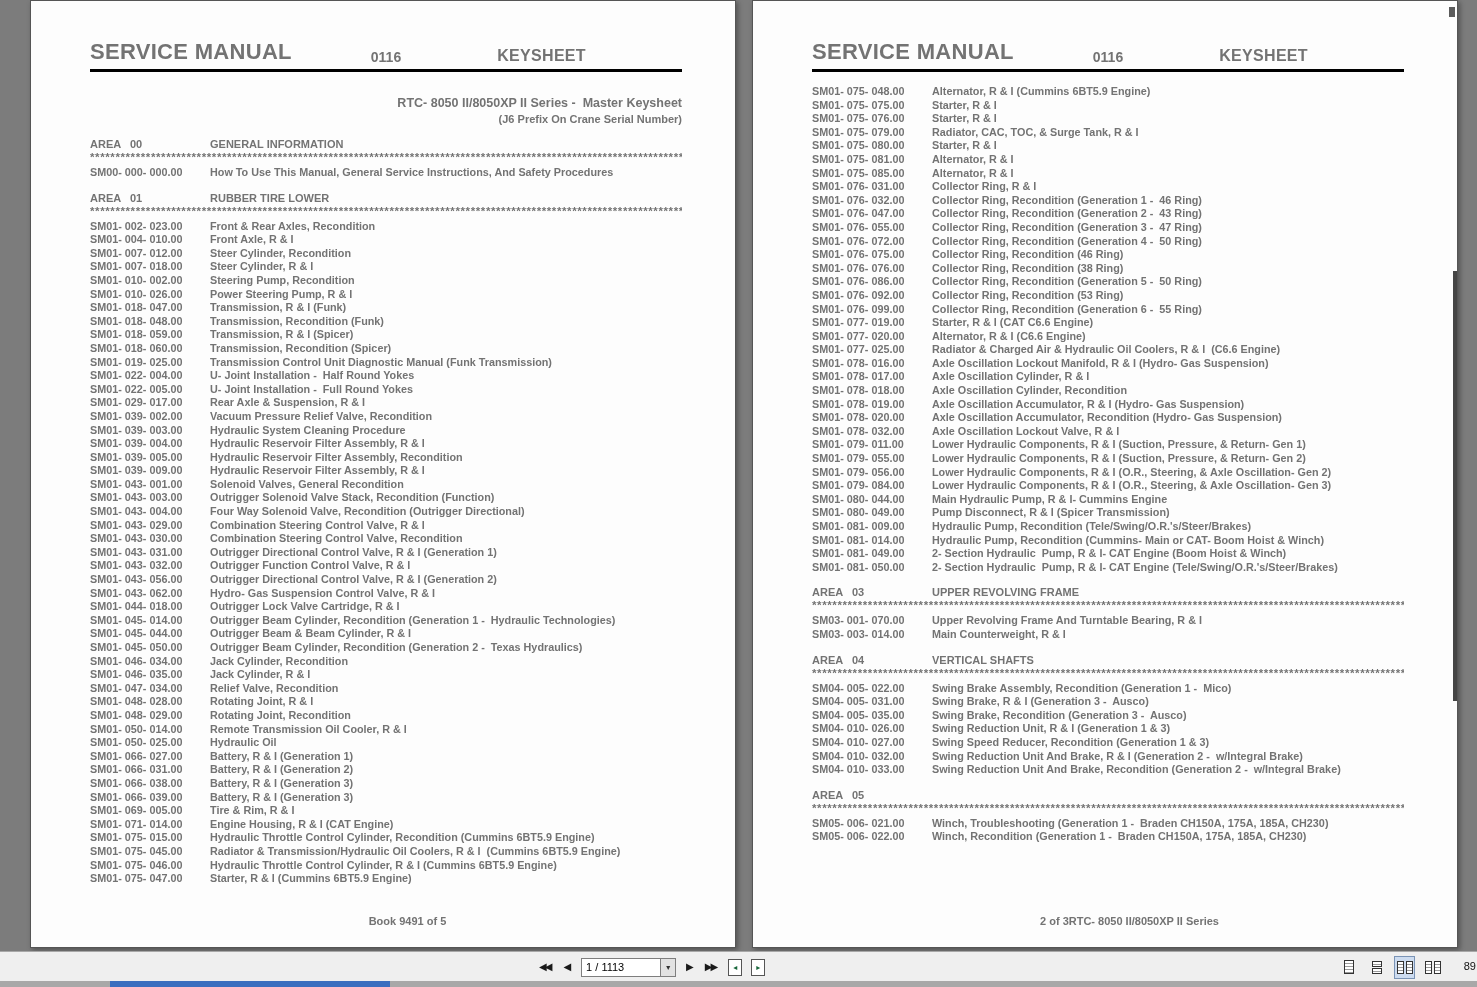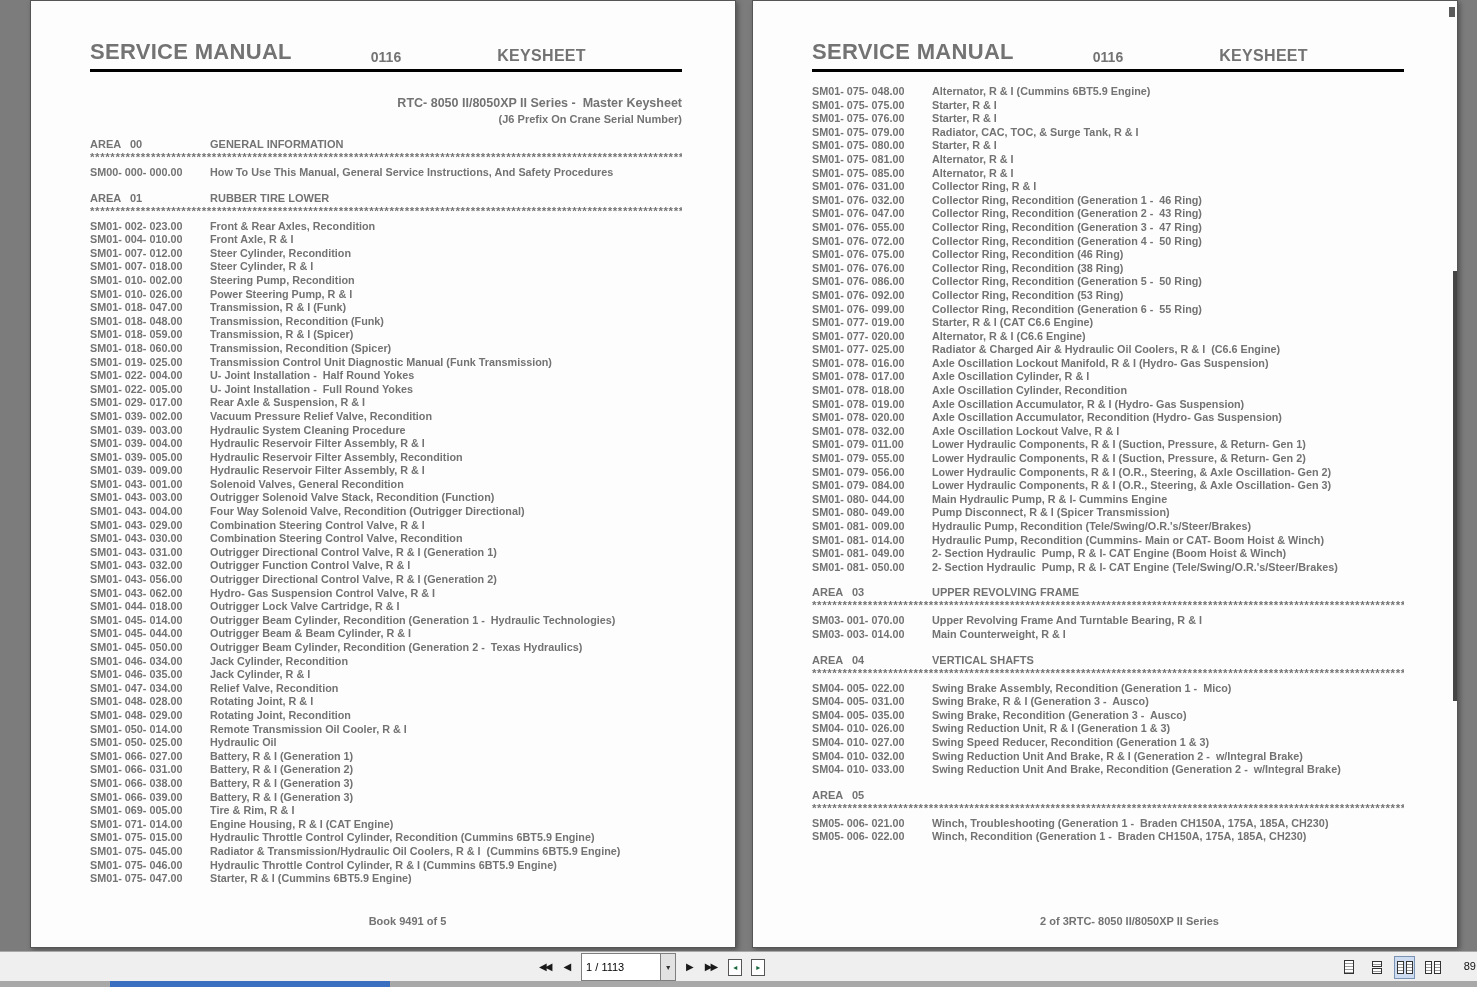--- a/index.html
+++ b/index.html
@@ -43,21 +43,21 @@
 
   .artifact { position:absolute; right:0; top:270px; width:4px; height:430px; background:#161616; opacity:.8; }
   .artifact2{ position:absolute; right:2px; top:6px; width:6px; height:10px; background:#161616; opacity:.7; }
 
   
   .statusbar { position:absolute; left:0; bottom:6px; width:1477px; height:30px;
                background:#efefef; border-top:1px solid #a8a8a8; }
   .navgroup { position:absolute; left:538px; top:0; height:30px; display:flex; align-items:center; gap:9px; }
   .tbbtn { font-size:10px; color:#1a1a1a; line-height:1; padding:2px 1px; cursor:default; }
   .tbbtn.dbl { letter-spacing:-2px; padding-right:3px; }
-  .pagecombo { display:flex; height:28px; border:1px solid #7e7e7e; background:#fff; align-items:stretch; }
+  .pagecombo { display:flex; height:19px; border:1px solid #7e7e7e; background:#fff; align-items:stretch; }
   .pagecombo input { border:0; width:78px; font-size:11px; font-family:"Liberation Sans",sans-serif;
                      padding:0 4px; outline:none; background:#fff; color:#000; }
   .combo-btn { width:15px; background:#e2e2e2; border-left:1px solid #7e7e7e; font-size:7px;
                display:flex; align-items:center; justify-content:center; color:#333; }
   .docbtn { width:14px; height:17px; border:1px solid #555; background:#fff;
             display:flex; align-items:center; justify-content:center; font-size:8px; color:#17663a; }
 
   .layout-icons { position:absolute; right:34px; top:0; height:30px; display:flex; align-items:center; gap:7px; }
   .li { width:21px; height:23px; display:flex; align-items:center; justify-content:center; gap:2px;
         border:1px solid transparent; }

